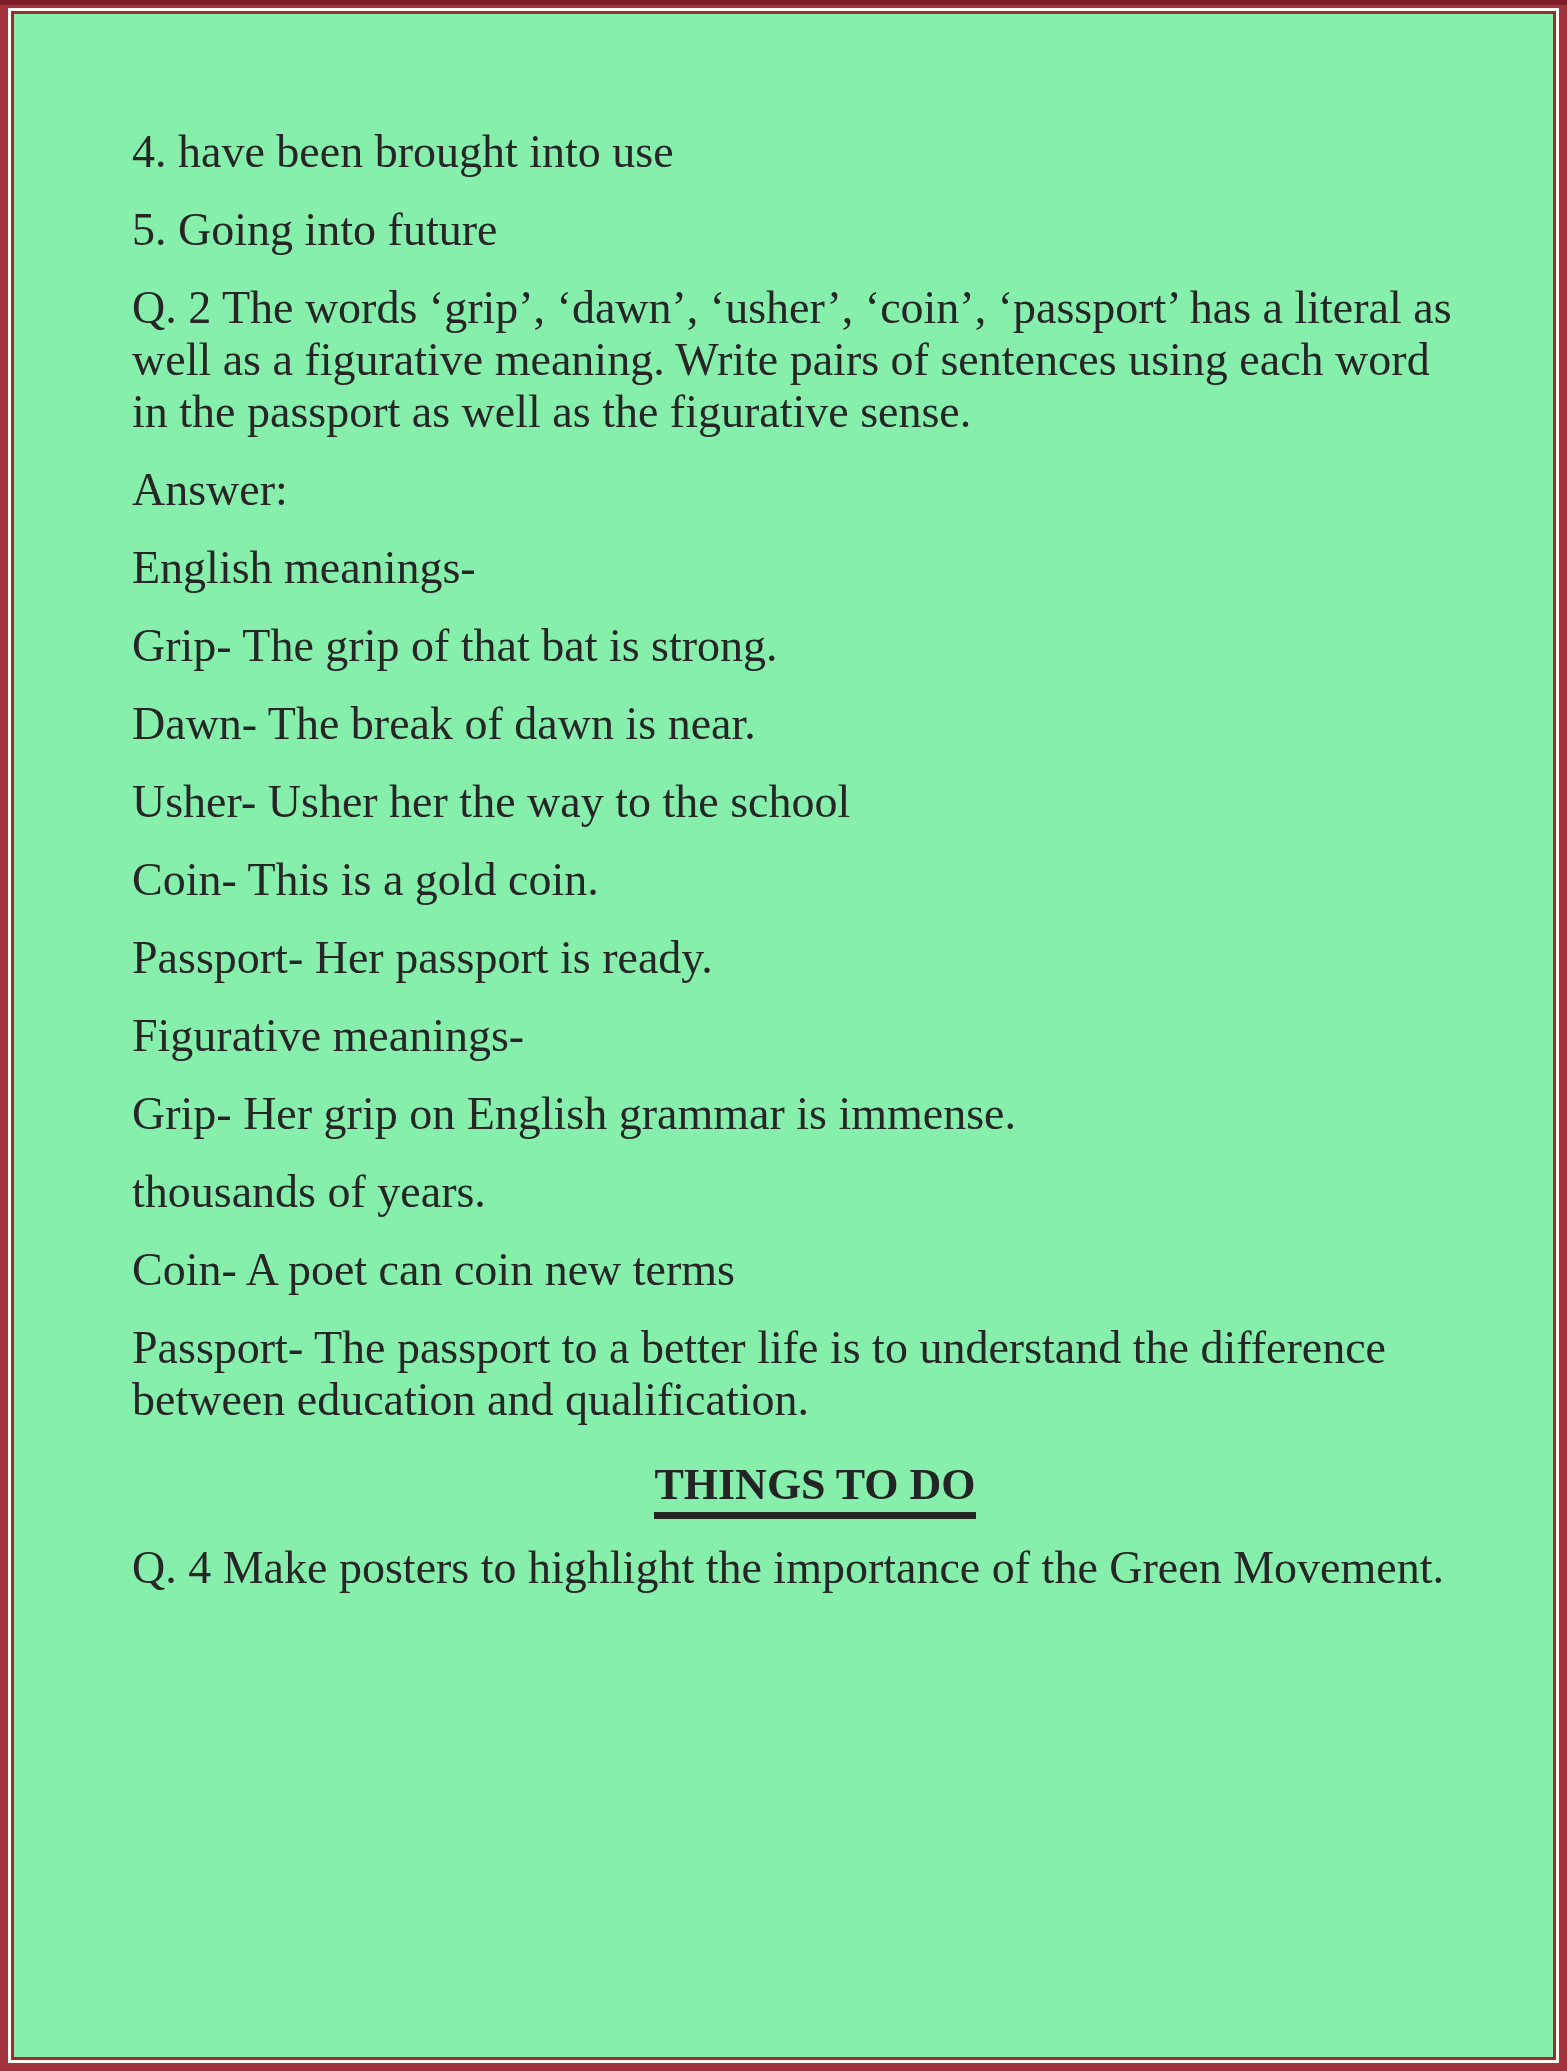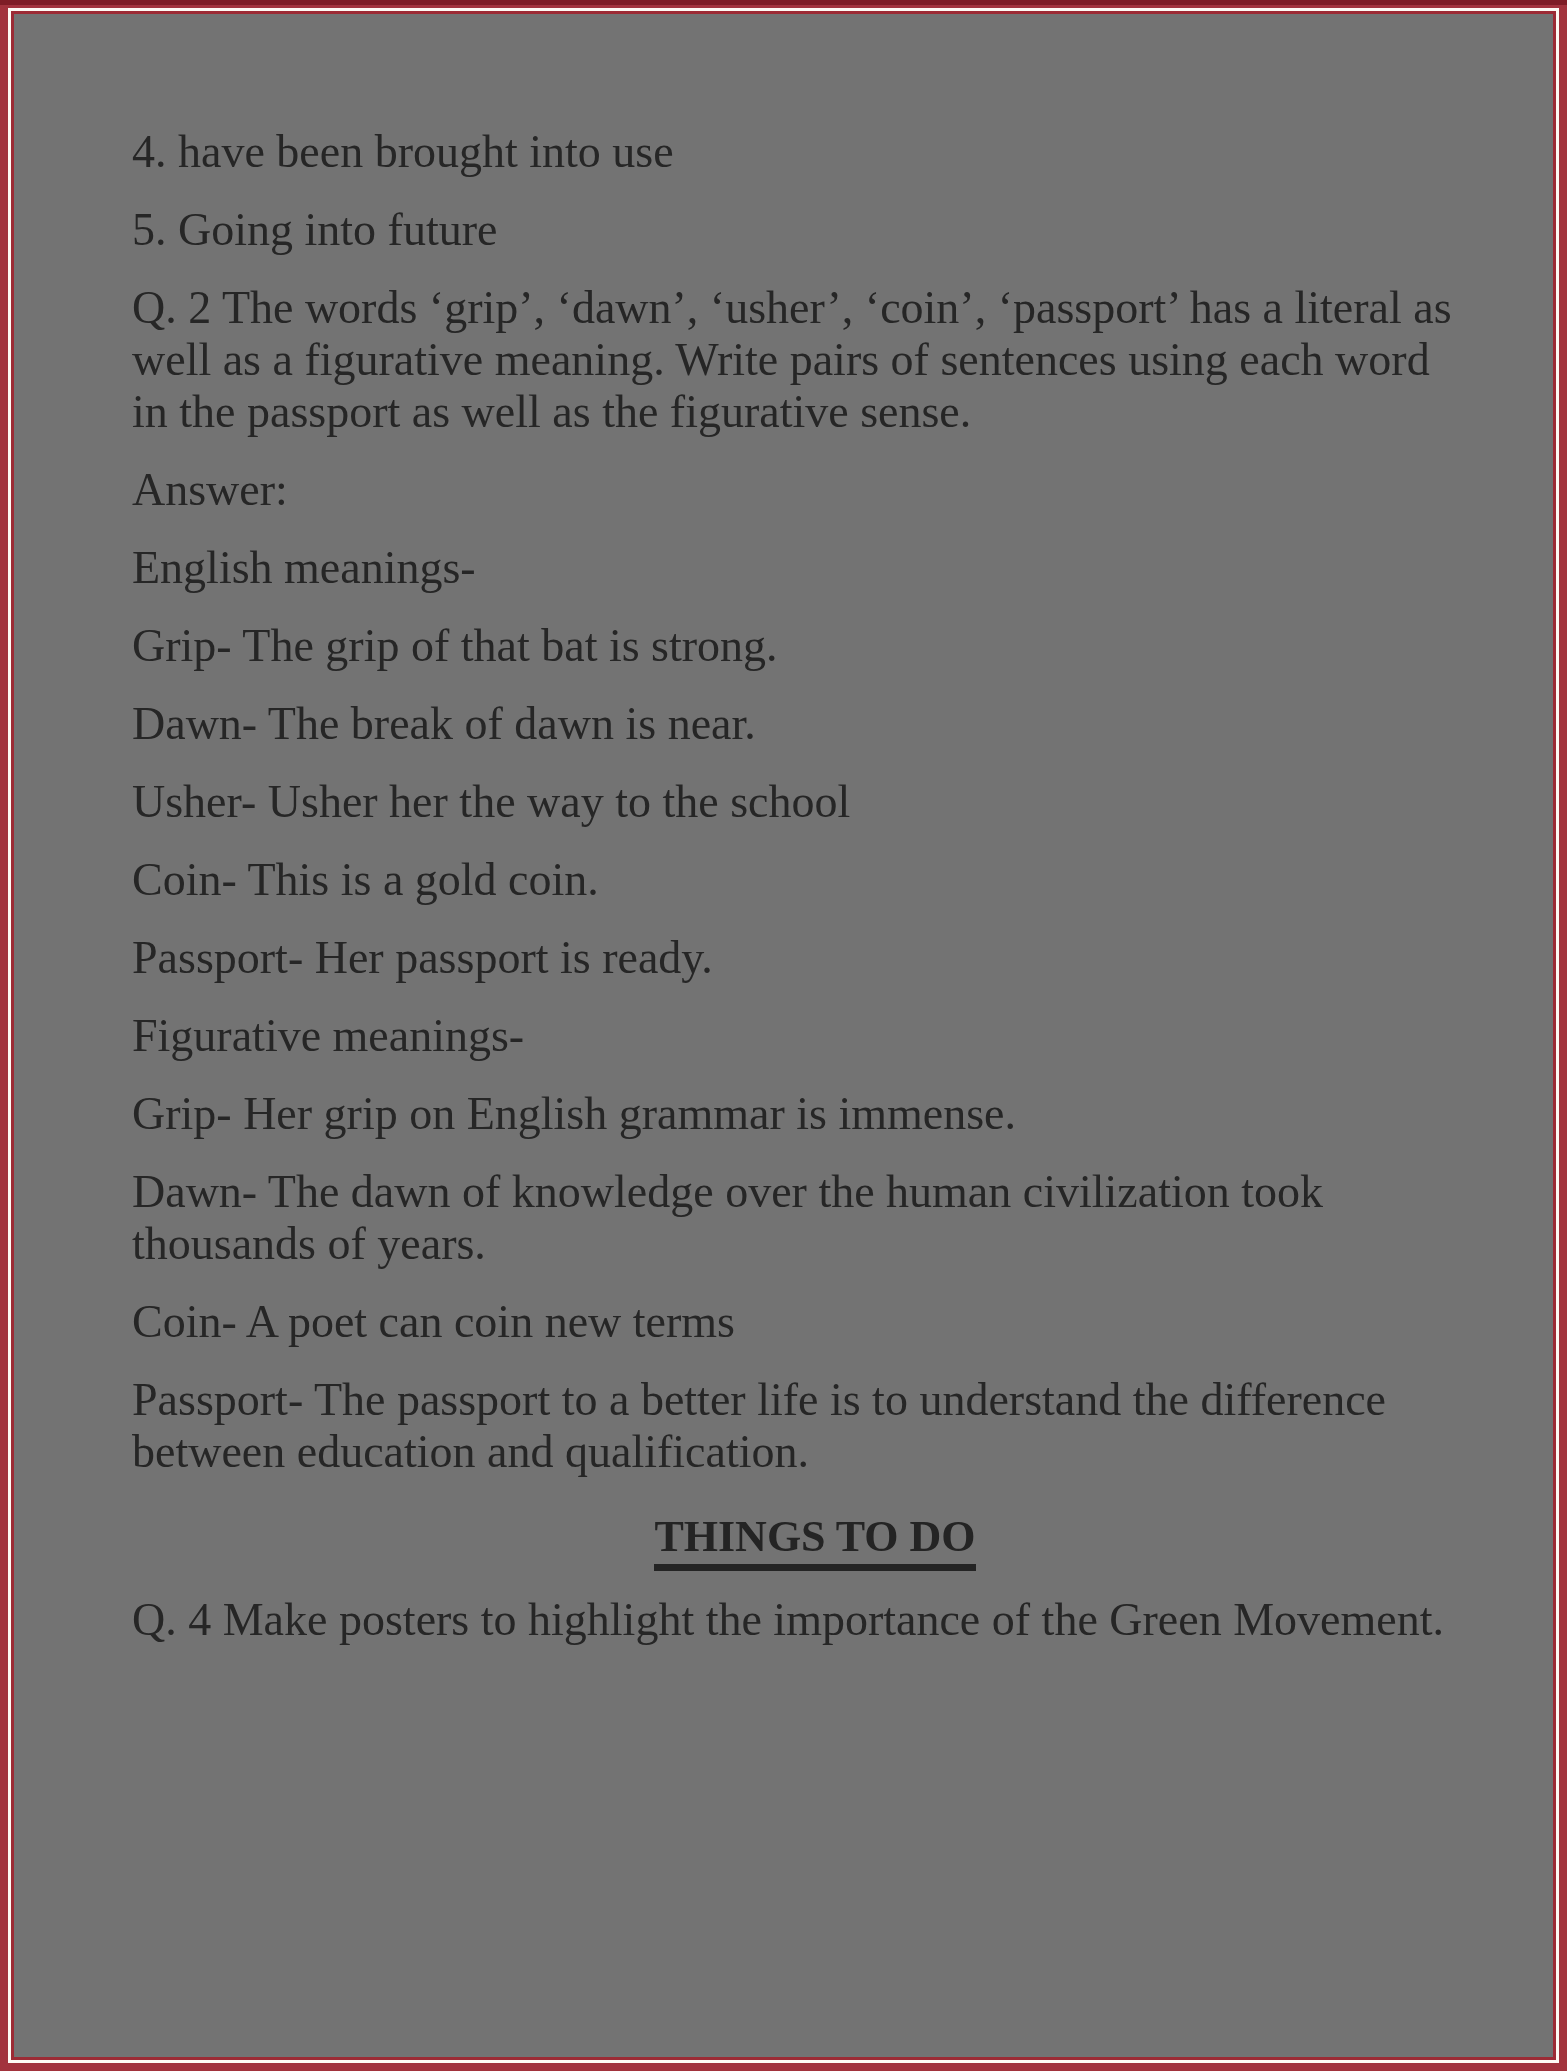--- a/index.html
+++ b/index.html
@@ -17,21 +17,21 @@
   }
   
   .rim {
     position: absolute;
     top: 8px; left: 8px; right: 8px; bottom: 8px;
     background: #fdfaf4;
     padding: 3px;
   }
   .paper {
     width: 100%; height: 100%;
-    background: #737373;
+    background: #86efac;
     border: 3px solid #9c2b35;
     padding: 112px 55px 0 118px;
     color: #262626;
   }
   .paper p {
     font-size: 46px;
     line-height: 52px;
     margin: 0 0 26px 0;
     letter-spacing: 0px;
   }
@@ -71,21 +71,20 @@
     <p>English meanings-</p>
     <p>Grip- The grip of that bat is strong.</p>
     <p>Dawn- The break of dawn is near.</p>
     <p>Usher- Usher her the way to the school</p>
     <p>Coin- This is a gold coin.</p>
     <p>Passport- Her passport is ready.</p>
 
     <p>Figurative meanings-</p>
     <p>Grip- Her grip on English grammar is immense.</p>
     <p>
-      <span class="line">Dawn- The dawn of knowledge over the human civilization took</span>
       <span class="line">thousands of years.</span>
     </p>
     <p>Coin- A poet can coin new terms</p>
     <p>
       <span class="line">Passport- The passport to a better life is to understand the difference</span>
       <span class="line">between education and qualification.</span>
     </p>
 
     <h1 class="things-heading">
       <span class="u">THINGS TO DO</span>

